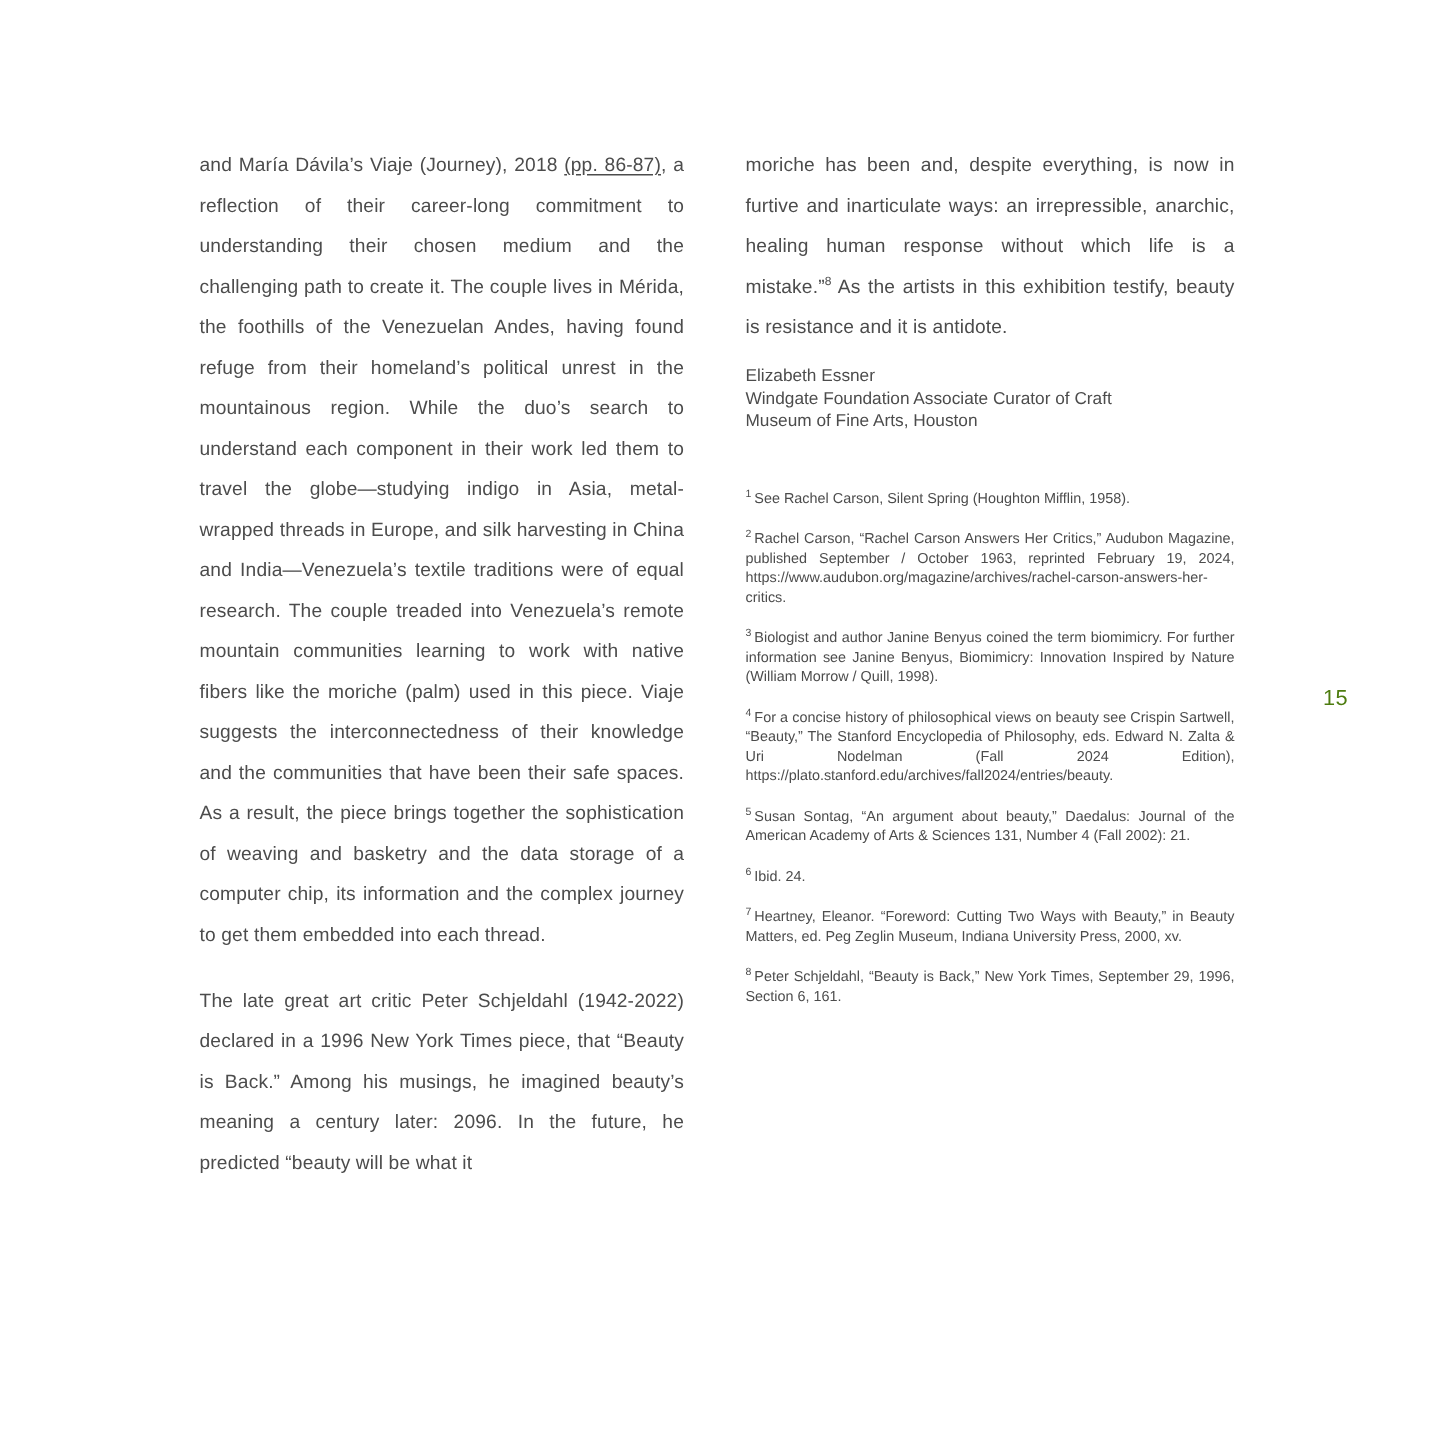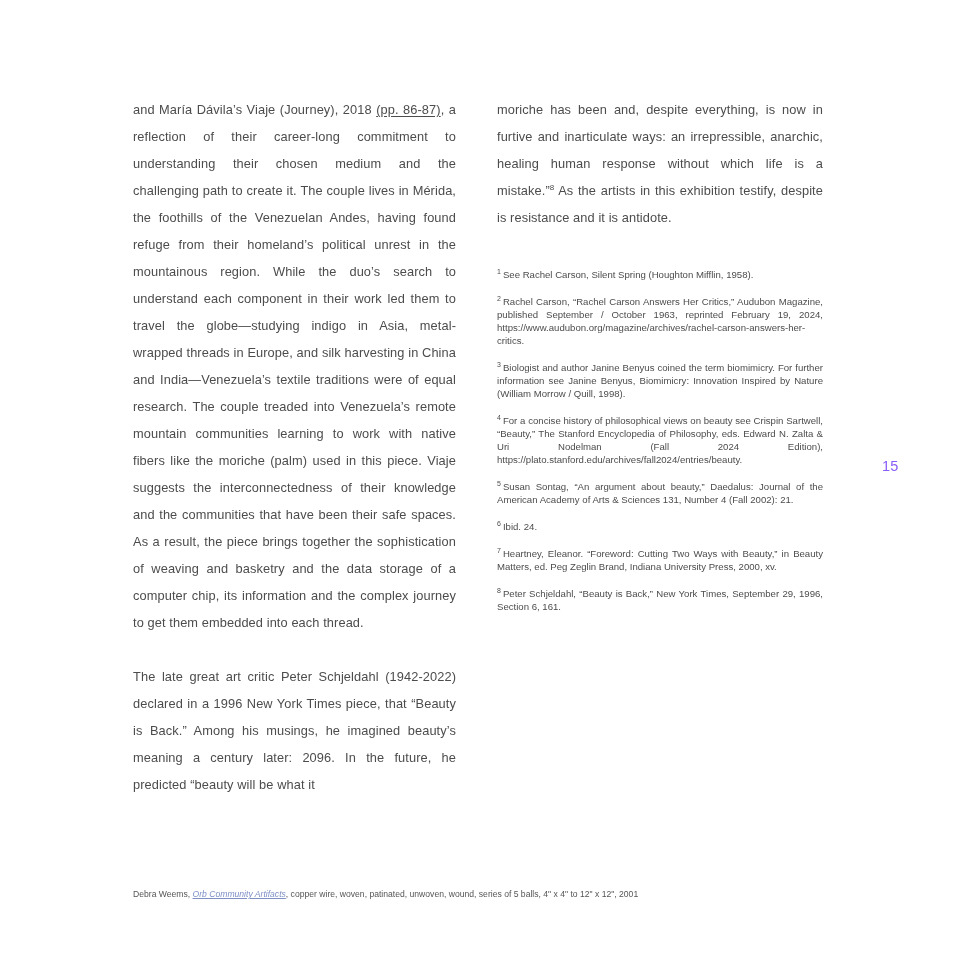--- a/index.html
+++ b/index.html
@@ -20,21 +20,21 @@
   .col-left{left:133px;width:323px;}
   .col-right{left:497px;width:326px;}
   .body-para{
     margin:0;
     font-size:12.8px;
     line-height:27px;
     text-align:justify;
     letter-spacing:0.1px;
     color:var(--text);
   }
-  .body-para + .body-para{margin-top:27px;}
+  .body-para + .body-para{margin-top:17px;}
   .xref{text-decoration:underline;text-underline-offset:2px;}
   .fn-ref{
     font-size:8px;
     line-height:0;
     vertical-align:super;
     letter-spacing:0;
   }
   .signature{
     margin-top:13px;
     font-size:11.5px;
@@ -53,21 +53,21 @@
   .footnote sup{
     font-size:7px;
     line-height:0;
     vertical-align:super;
     margin-right:2px;
   }
   .page-number{
     position:absolute;
     left:882px;top:458px;
     font-size:14.5px;
-    color:#8b5cf6;
+    color:#4d7c0f;
     letter-spacing:0.3px;
   }
   .caption{
     position:absolute;
     left:133px;top:888px;
     width:760px;
     font-size:8.6px;
     line-height:12px;
     color:#555555;
     white-space:nowrap;
@@ -84,32 +84,36 @@
 <body>
 
 <div class="page">
 
   <div class="col col-left">
     <p class="body-para"><span>and María Dávila’s Viaje (Journey), 2018 </span><span class="xref">(pp. 86-87)</span><span>, a reflection of their career-long commitment to understanding their chosen medium and the challenging path to create it. The couple lives in Mérida, the foothills of the Venezuelan Andes, having found refuge from their homeland’s political unrest in the mountainous region. While the duo’s search to understand each component in their work led them to travel the globe—studying indigo in Asia, metal-wrapped threads in Europe, and silk harvesting in China and India—Venezuela’s textile traditions were of equal research. The couple treaded into Venezuela’s remote mountain communities learning to work with native fibers like the moriche (palm) used in this piece. Viaje suggests the interconnectedness of their knowledge and the communities that have been their safe spaces. As a result, the piece brings together the sophistication of weaving and basketry and the data storage of a computer chip, its information and the complex journey to get them embedded into each thread.</span></p>
     <p class="body-para">The late great art critic Peter Schjeldahl (1942-2022) declared in a 1996 New York Times piece, that “Beauty is Back.” Among his musings, he imagined beauty’s meaning a century later: 2096. In the future, he predicted “beauty will be what it</p>
   </div>
 
   <div class="col col-right">
-    <p class="body-para"><span>moriche has been and, despite everything, is now in furtive and inarticulate ways: an irrepressible, anarchic, healing human response without which life is a mistake.”</span><sup class="fn-ref">8</sup><span> As the artists in this exhibition testify, despite is resistance and it is antidote.</span></p>
+    <p class="body-para"><span>moriche has been and, despite everything, is now in furtive and inarticulate ways: an irrepressible, anarchic, healing human response without which life is a mistake.”</span><sup class="fn-ref">8</sup><span> As the artists in this exhibition testify, beauty is resistance and it is antidote.</span></p>
 
+    <div class="signature">
+      <div>Elizabeth Essner</div>
+      <div>Windgate Foundation Associate Curator of Craft</div>
+      <div>Museum of Fine Arts, Houston</div>
+    </div>
 
     <div class="footnotes">
       <p class="footnote"><sup>1</sup><span>See Rachel Carson, Silent Spring (Houghton Mifflin, 1958).</span></p>
       <p class="footnote"><sup>2</sup><span>Rachel Carson, “Rachel Carson Answers Her Critics,” Audubon Magazine, published September / October 1963, reprinted February 19, 2024, https://www.audubon.org/magazine/archives/rachel-carson-answers-her-critics.</span></p>
       <p class="footnote"><sup>3</sup><span>Biologist and author Janine Benyus coined the term biomimicry. For further information see Janine Benyus, Biomimicry: Innovation Inspired by Nature (William Morrow / Quill, 1998).</span></p>
       <p class="footnote"><sup>4</sup><span>For a concise history of philosophical views on beauty see Crispin Sartwell, “Beauty,” The Stanford Encyclopedia of Philosophy, eds. Edward N. Zalta &amp; Uri Nodelman (Fall 2024 Edition), https://plato.stanford.edu/archives/fall2024/entries/beauty.</span></p>
       <p class="footnote"><sup>5</sup><span>Susan Sontag, “An argument about beauty,” Daedalus: Journal of the American Academy of Arts &amp; Sciences 131, Number 4 (Fall 2002): 21.</span></p>
       <p class="footnote"><sup>6</sup><span>Ibid. 24.</span></p>
-      <p class="footnote"><sup>7</sup><span>Heartney, Eleanor. “Foreword: Cutting Two Ways with Beauty,” in Beauty Matters, ed. Peg Zeglin Brand, Indiana University Press, 2000, xv.</span></p>
+      <p class="footnote"><sup>7</sup><span>Heartney, Eleanor. “Foreword: Cutting Two Ways with Beauty,” in Beauty Matters, ed. Peg Zeglin Museum, Indiana University Press, 2000, xv.</span></p>
       <p class="footnote"><sup>8</sup><span>Peter Schjeldahl, “Beauty is Back,” New York Times, September 29, 1996, Section 6, 161.</span></p>
     </div>
   </div>
 
   <div class="page-number">15</div>
 
-  <div class="caption"><span>Debra Weems, </span><span class="caption-link">Orb Community Artifacts</span><span>, copper wire, woven, patinated, unwoven, wound, series of 5 balls, 4" x 4" to 12" x 12", 2001</span></div>
 
 </div>
 
 </body></html>

